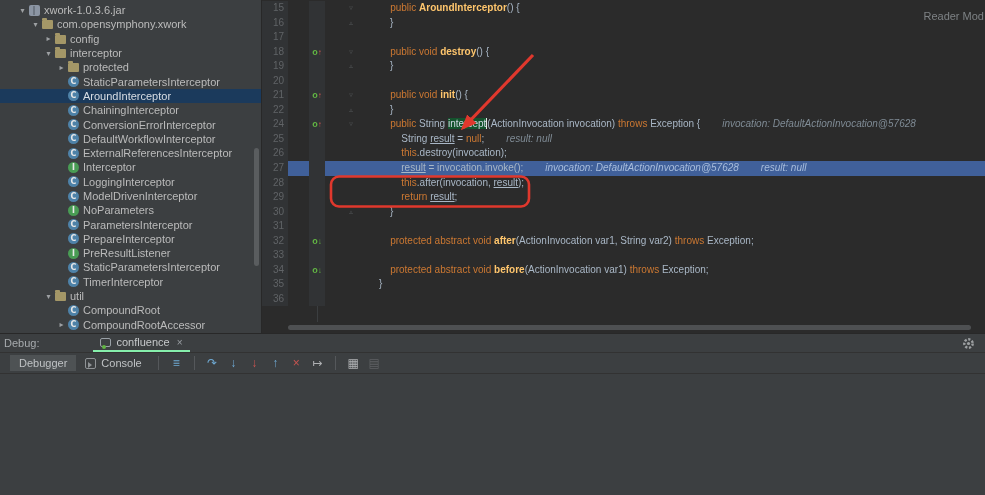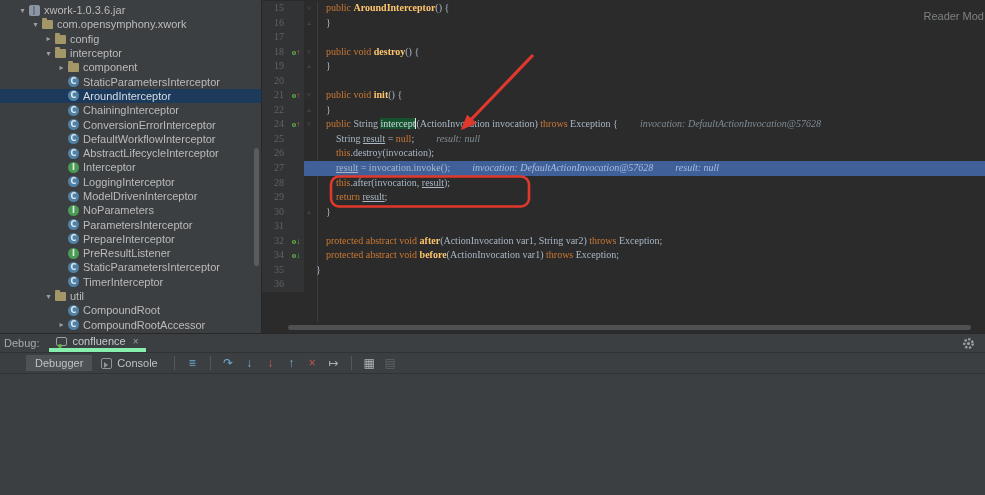--- a/index.html
+++ b/index.html
@@ -19,21 +19,21 @@
   .ticon.interface{background:#499C54;}
   .ticon.folder{border-radius:1px;background:#A49767;height:9px;margin-top:1px;position:relative;}
   .ticon.folder::before{content:"";position:absolute;top:-2px;left:0;width:5px;height:2px;background:#A49767;border-radius:1px 1px 0 0;}
   .ticon.jar{border-radius:2px;background:#8B95A3;position:relative;}
   .ticon.jar::before{content:"";position:absolute;left:4px;top:1px;width:2px;height:9px;background:#6D7682;}
   #tree-scrollbar{position:absolute;right:2px;top:148px;width:5px;height:118px;background:#5A5D5F;border-radius:3px;}
 
   
   #editor{position:absolute;left:262px;top:0;width:723px;height:333px;background:#2B2B2B;overflow:hidden;}
   #code-lines{position:absolute;left:0;top:1px;width:100%;}
-  .cline{display:flex;height:14.55px;line-height:14.55px;font-family:Liberation Serif, serif;font-size:10px;white-space:pre;}
+  .cline{display:flex;height:14.55px;line-height:14.55px;font-family:Liberation Sans, sans-serif;font-size:10px;white-space:pre;gap:21px;}
   .cline.exec{background:#40609A;}
   .lnum{width:26px;flex:none;text-align:right;padding-right:4px;background:#313335;color:#606366;}
   .gicon{width:16px;flex:none;background:#313335;text-align:center;line-height:13px;}
   .gicon .ov{font-style:normal;color:#62B543;font-weight:bold;font-size:9px;}
   .gicon .arr{font-style:normal;font-size:8px;}
   .gicon .arr.up{color:#C75450;}
   .gicon .arr.dn{color:#62B543;}
   .fold{width:10px;flex:none;color:#55585A;font-size:7px;text-align:center;line-height:14px;}
   .ctext{padding-left:2px;color:#A9B7C6;text-align:right;}
   .tk-k{color:#CC7832;}
@@ -44,29 +44,29 @@
   .caret{display:inline-block;width:1px;height:11px;background:#E8E8E8;vertical-align:-2px;}
   .hint{color:#7F8B95;font-style:italic;margin-left:22px;}
   .exec .hint{color:#A8BDDC;}
   #indent-guide{position:absolute;left:55px;top:2px;width:1px;height:320px;background:#3B3E40;}
   #reader-mode{position:absolute;top:10px;right:1px;color:#7E8285;font-size:11px;white-space:nowrap;overflow:hidden;}
   #h-scrollbar{position:absolute;left:26px;right:14px;bottom:3px;height:5px;background:#4E5052;border-radius:3px;}
   #annotations{position:absolute;left:0;top:0;width:723px;height:333px;pointer-events:none;}
 
   
   #debug{position:absolute;left:0;top:333px;width:985px;height:162px;background:#3C3F41;border-top:1px solid #282828;font-size:11px;}
-  #dtabs{height:19px;display:flex;align-items:center;padding-left:4px;border-bottom:1px solid #323232;}
+  #dtabs{height:19px;display:flex;align-items:center;padding-left:4px;border-bottom:1px solid #323232;gap:44px;}
   #debug-label{color:#A7ABAE;margin-right:10px;}
-  #session-tab{display:flex;align-items:center;gap:5px;height:100%;padding:0 7px;border-bottom:4px solid #86efac;color:#C6C9CB;justify-content:space-between;}
+  #session-tab{display:flex;align-items:center;gap:5px;height:100%;padding:0 7px;border-bottom:2px solid #86efac;color:#C6C9CB;justify-content:space-between;}
   .sessicon{width:11px;height:9px;border:1px solid #99A0A6;border-radius:2px;position:relative;}
   .sessicon::after{content:"";position:absolute;left:1px;bottom:-3px;width:4px;height:4px;border-radius:50%;background:#62B543;}
   .closex{color:#9A9FA3;font-size:10px;margin-left:2px;}
   #gear{margin-left:auto;margin-right:10px;}
 
-  #dtoolbar{height:21px;display:flex;align-items:center;padding-left:26px;border-bottom:1px solid #323232;}
+  #dtoolbar{height:21px;display:flex;align-items:center;padding-left:10px;border-bottom:1px solid #323232;}
   .dtab{padding:2px 9px;color:#BFC2C4;display:flex;align-items:center;gap:5px;}
   .dtab.selected{background:#4E5254;}
   .consoleicon{width:11px;height:11px;border:1px solid #8F9396;border-radius:2px;position:relative;}
   .consoleicon::before{content:"";position:absolute;left:2px;top:3px;border-left:4px solid #8F9396;border-top:3px solid transparent;border-bottom:3px solid transparent;}
   .vsep{width:1px;height:14px;background:#55585B;margin:0 7px;flex:none;}
   .tbicon{width:21px;text-align:center;font-size:12px;line-height:18px;flex:none;cursor:default;}
 
   #watermark{position:absolute;right:14px;bottom:4px;color:#FFFFFF;font-size:17px;font-weight:bold;letter-spacing:1px;z-index:60;}
 </style>
 </head>
@@ -92,21 +92,21 @@
           <span>config</span>
         </div>
         <div class="trow" style="padding-left: 43px;">
           <span class="exp">▾</span>
           <span class="ticon folder"></span>
           <span>interceptor</span>
         </div>
         <div class="trow" style="padding-left: 56px;">
           <span class="exp">▸</span>
           <span class="ticon folder"></span>
-          <span>component</span>
+          <span>protected</span>
         </div>
         <div class="trow" style="padding-left: 56px;">
           <span class="exp"></span>
           <span class="ticon class">C</span>
           <span>StaticParametersInterceptor</span>
         </div>
         <div class="trow sel" style="padding-left: 56px;">
           <span class="exp"></span>
           <span class="ticon class">C</span>
           <span>AroundInterceptor</span>
@@ -122,21 +122,21 @@
           <span>ConversionErrorInterceptor</span>
         </div>
         <div class="trow" style="padding-left: 56px;">
           <span class="exp"></span>
           <span class="ticon class">C</span>
           <span>DefaultWorkflowInterceptor</span>
         </div>
         <div class="trow" style="padding-left: 56px;">
           <span class="exp"></span>
           <span class="ticon class">C</span>
-          <span>AbstractLifecycleInterceptor</span>
+          <span>ExternalReferencesInterceptor</span>
         </div>
         <div class="trow" style="padding-left: 56px;">
           <span class="exp"></span>
           <span class="ticon interface">I</span>
           <span>Interceptor</span>
         </div>
         <div class="trow" style="padding-left: 56px;">
           <span class="exp"></span>
           <span class="ticon class">C</span>
           <span>LoggingInterceptor</span>
@@ -208,20 +208,21 @@
         <div class="cline"><span class="lnum">22</span><span class="gicon"></span><span class="fold">▵</span><span class="ctext"><span class="tk-d">    }</span></span></div>
         <div class="cline"><span class="lnum">24</span><span class="gicon"><i class="ov">o</i><i class="arr up">↑</i></span><span class="fold">▿</span><span class="ctext"><span class="tk-d">    </span><span class="tk-k">public </span><span class="tk-d">String </span><span class="tk-s">intercept</span><span class="caret"></span><span class="tk-d">(ActionInvocation invocation) </span><span class="tk-k">throws </span><span class="tk-d">Exception {</span><span class="hint">invocation: DefaultActionInvocation@57628</span></span></div>
         <div class="cline"><span class="lnum">25</span><span class="gicon"></span><span class="fold"></span><span class="ctext"><span class="tk-d">        String </span><span class="tk-u">result</span><span class="tk-d"> = </span><span class="tk-k">null</span><span class="tk-d">;</span><span class="hint">result: null</span></span></div>
         <div class="cline"><span class="lnum">26</span><span class="gicon"></span><span class="fold"></span><span class="ctext"><span class="tk-d">        </span><span class="tk-k">this</span><span class="tk-d">.destroy(invocation);</span></span></div>
         <div class="cline exec"><span class="lnum">27</span><span class="gicon"></span><span class="fold"></span><span class="ctext"><span class="tk-d">        </span><span class="tk-u">result</span><span class="tk-d"> = invocation.invoke();</span><span class="hint">invocation: DefaultActionInvocation@57628</span><span class="hint">result: null</span></span></div>
         <div class="cline"><span class="lnum">28</span><span class="gicon"></span><span class="fold"></span><span class="ctext"><span class="tk-d">        </span><span class="tk-k">this</span><span class="tk-d">.after(invocation, </span><span class="tk-u">result</span><span class="tk-d">);</span></span></div>
         <div class="cline"><span class="lnum">29</span><span class="gicon"></span><span class="fold"></span><span class="ctext"><span class="tk-d">        </span><span class="tk-k">return </span><span class="tk-u">result</span><span class="tk-d">;</span></span></div>
         <div class="cline"><span class="lnum">30</span><span class="gicon"></span><span class="fold">▵</span><span class="ctext"><span class="tk-d">    }</span></span></div>
         <div class="cline"><span class="lnum">31</span><span class="gicon"></span><span class="fold"></span><span class="ctext"></span></div>
         <div class="cline"><span class="lnum">32</span><span class="gicon"><i class="ov">o</i><i class="arr dn">↓</i></span><span class="fold"></span><span class="ctext"><span class="tk-d">    </span><span class="tk-k">protected abstract void </span><span class="tk-f">after</span><span class="tk-d">(ActionInvocation var1, String var2) </span><span class="tk-k">throws </span><span class="tk-d">Exception;</span></span></div>
+        <div class="cline"><span class="lnum">33</span><span class="gicon"></span><span class="fold"></span><span class="ctext"></span></div>
         <div class="cline"><span class="lnum">34</span><span class="gicon"><i class="ov">o</i><i class="arr dn">↓</i></span><span class="fold"></span><span class="ctext"><span class="tk-d">    </span><span class="tk-k">protected abstract void </span><span class="tk-f">before</span><span class="tk-d">(ActionInvocation var1) </span><span class="tk-k">throws </span><span class="tk-d">Exception;</span></span></div>
         <div class="cline"><span class="lnum">35</span><span class="gicon"></span><span class="fold"></span><span class="ctext"><span class="tk-d">}</span></span></div>
         <div class="cline"><span class="lnum">36</span><span class="gicon"></span><span class="fold"></span><span class="ctext"></span></div>
       </div>
     <div id="reader-mode">Reader Mod</div>
     <div id="h-scrollbar"></div>
     <svg id="annotations" viewBox="0 0 723 333">
       <defs>
         <marker id="ah" markerWidth="5" markerHeight="4" refX="4" refY="2" orient="auto">
           <path d="M0,0 L5,2 L0,4 Z" fill="#E0382D"></path>

